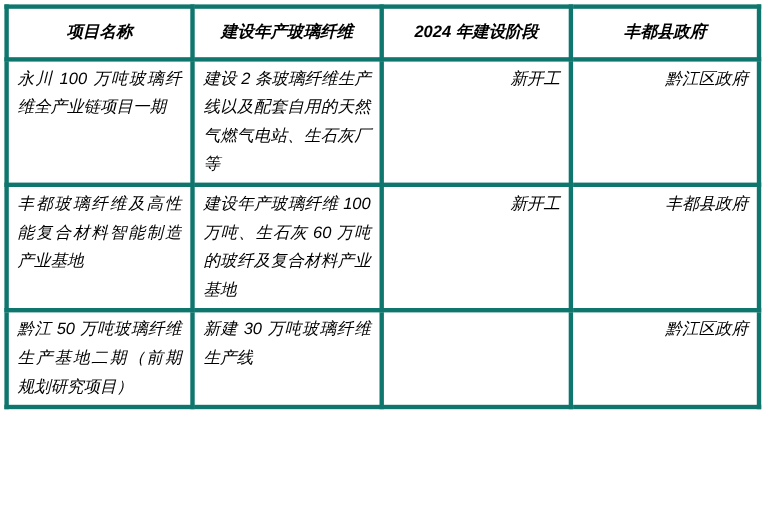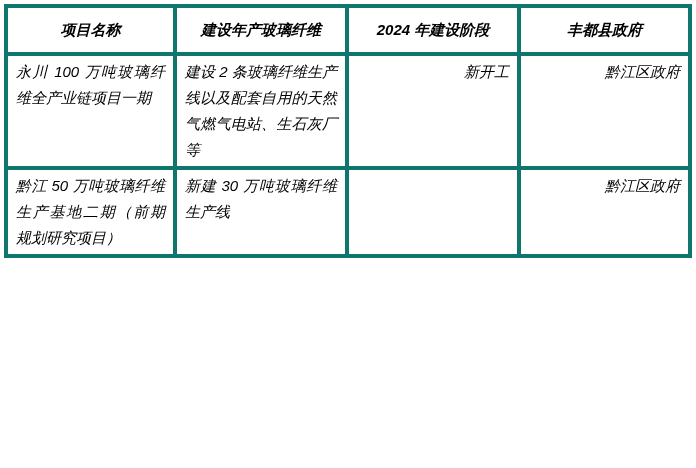--- a/index.html
+++ b/index.html
@@ -77,20 +77,26 @@
       <th>丰都县政府</th>
     </tr>
   </thead>
   <tbody>
     <tr class="body-row-0">
       <td class="cell-project">永川 100 万吨玻璃纤维全产业链项目一期</td>
       <td class="cell-content">建设 2 条玻璃纤维生产线以及配套自用的天然气燃气电站、生石灰厂等</td>
       <td class="cell-phase">新开工</td>
       <td class="cell-unit">黔江区政府</td>
     </tr>
+    <tr class="body-row-1">
+      <td class="cell-project">丰都玻璃纤维及高性能复合材料智能制造产业基地</td>
+      <td class="cell-content">建设年产玻璃纤维 100 万吨、生石灰 60 万吨的玻纤及复合材料产业基地</td>
+      <td class="cell-phase">新开工</td>
+      <td class="cell-unit">丰都县政府</td>
+    </tr>
     <tr class="body-row-3">
       <td class="cell-project">黔江 50 万吨玻璃纤维生产基地二期（前期规划研究项目）</td>
       <td class="cell-content">新建 30 万吨玻璃纤维生产线</td>
       <td class="cell-phase"></td>
       <td class="cell-unit">黔江区政府</td>
     </tr>
   </tbody>
 </table>
 
 </body></html>

